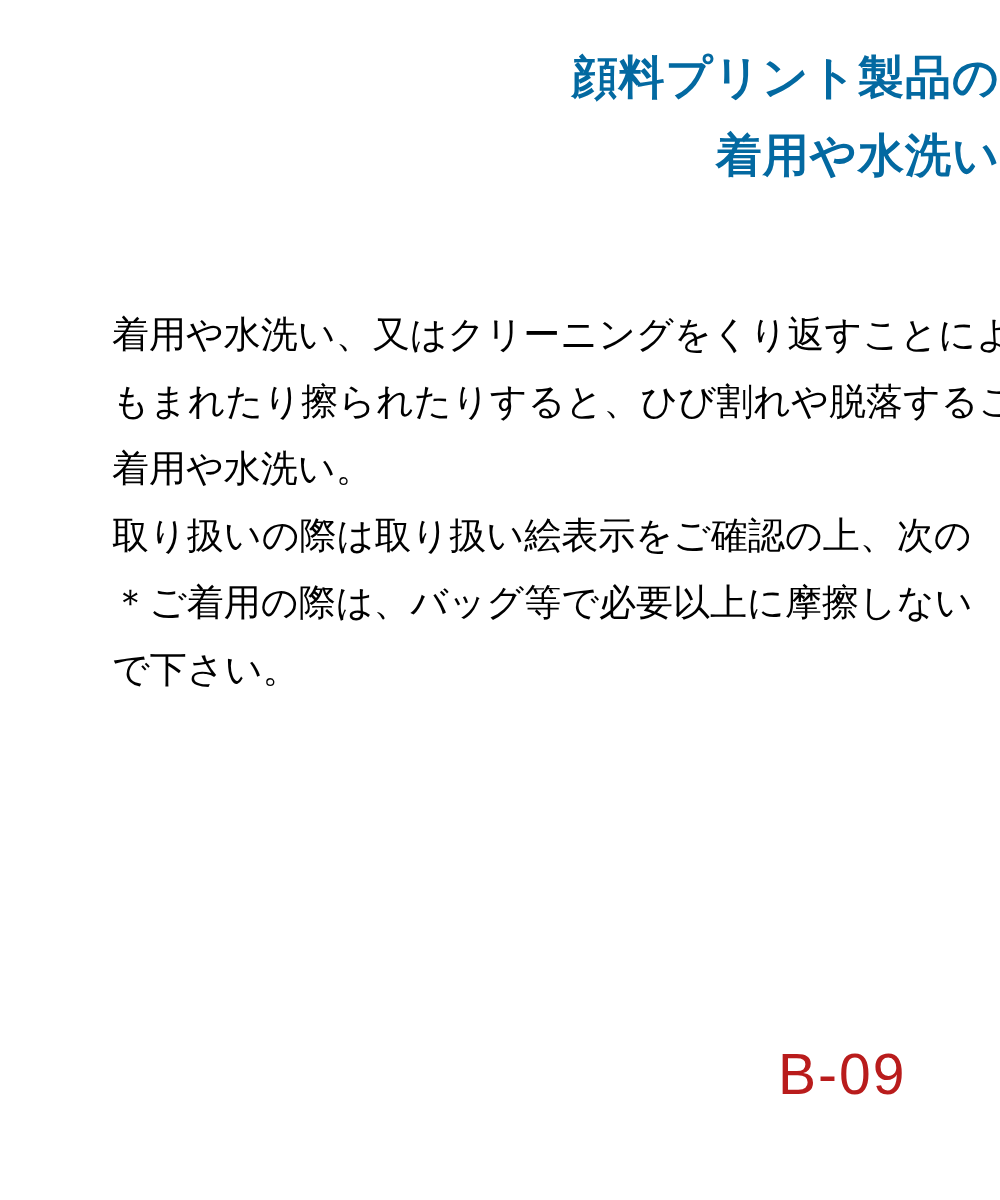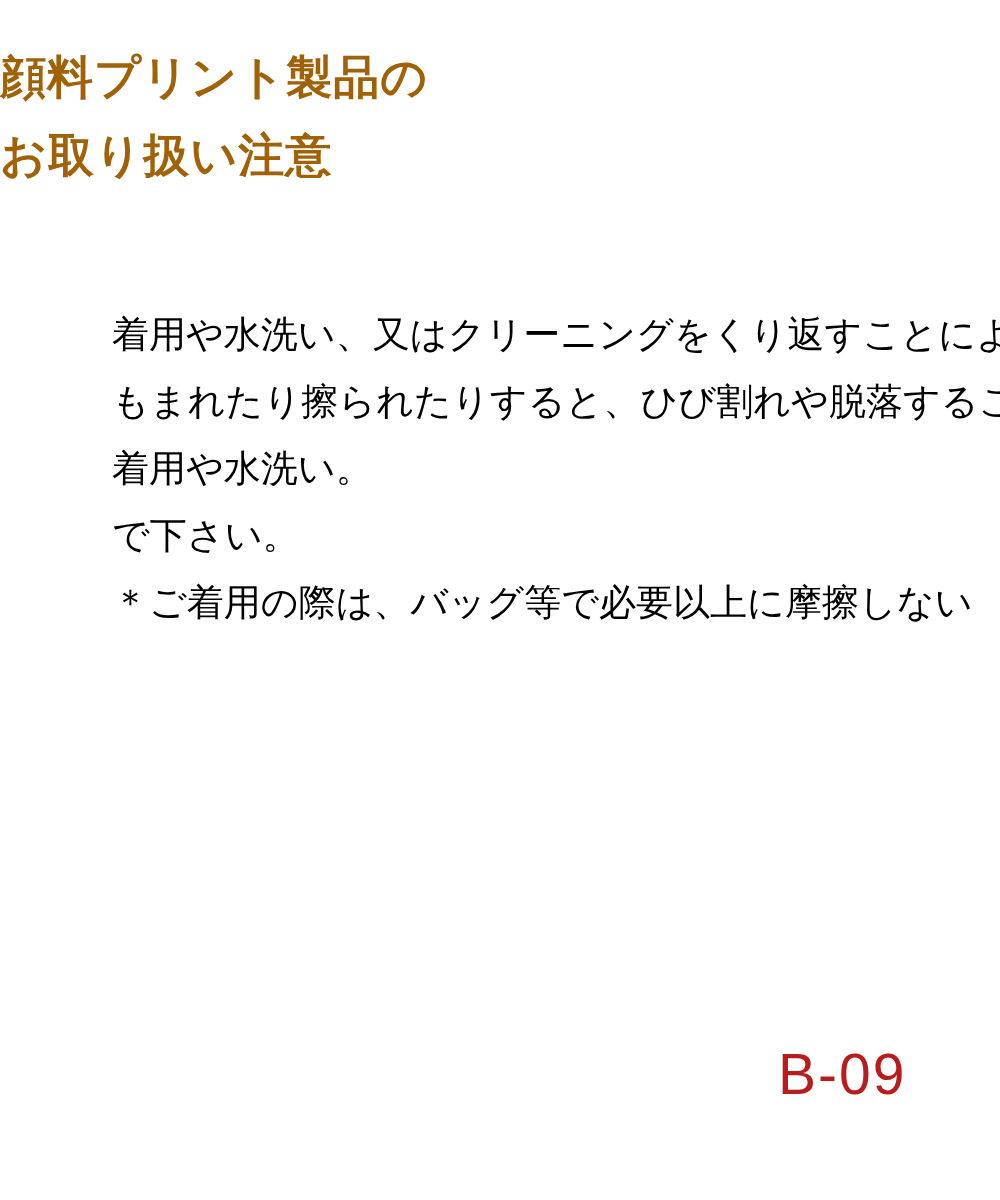--- a/index.html
+++ b/index.html
@@ -18,26 +18,26 @@
   .doc-page {
     position: absolute;
     inset: 0;
     background: #ffffff;
   }
   .doc-title {
     position: absolute;
     top: 38px;
     left: 0;
     width: 1000px;
-    text-align: left;
+    text-align: right;
     font-weight: 700;
     font-size: 46px;
     line-height: 78px;
     letter-spacing: 1px;
-    color: #a16207;
+    color: #0369a1;
   }
   .doc-body {
     position: absolute;
     top: 301px;
     left: 112px;
     width: 790px;
     font-size: 37px;
     line-height: 67px;
     font-weight: 400;
     letter-spacing: 0px;
@@ -57,26 +57,27 @@
     letter-spacing: 2px;
   }
 </style>
 </head>
 <body>
 
 <div class="doc-page">
 
   <div class="doc-title">
     <div>顔料プリント製品の</div>
-    <div>お取り扱い注意</div>
+    <div>着用や水洗い</div>
   </div>
 
   <div class="doc-body">
     <div class="body-line">着用や水洗い、又はクリーニングをくり返すことにより、</div>
     <div class="body-line">もまれたり擦られたりすると、ひび割れや脱落すること</div>
     <div class="body-line">着用や水洗い。</div>
+    <div class="body-line">取り扱いの際は取り扱い絵表示をご確認の上、次の</div>
+    <div class="body-line">＊ご着用の際は、バッグ等で必要以上に摩擦しない</div>
     <div class="body-line">で下さい。</div>
-    <div class="body-line">＊ご着用の際は、バッグ等で必要以上に摩擦しない</div>
   </div>
 
   <div class="doc-footer">B-09</div>
 
 </div>
 
 </body></html>

